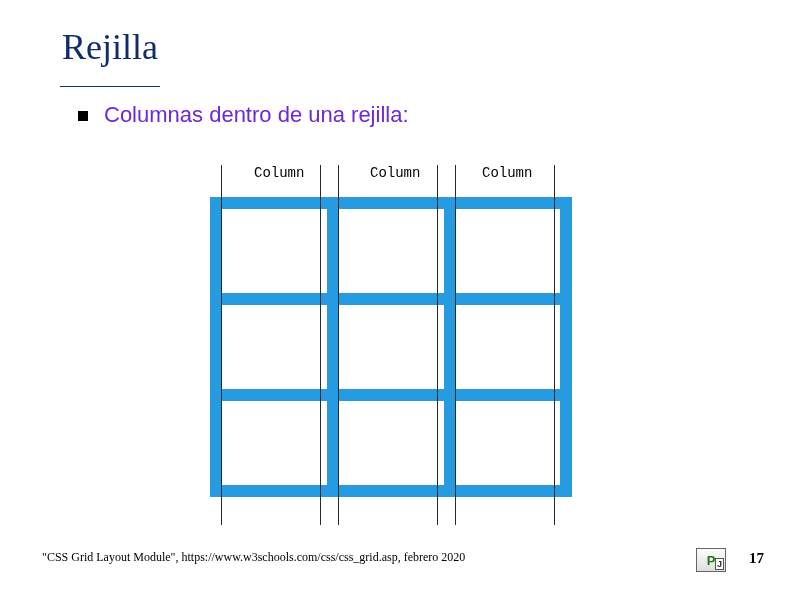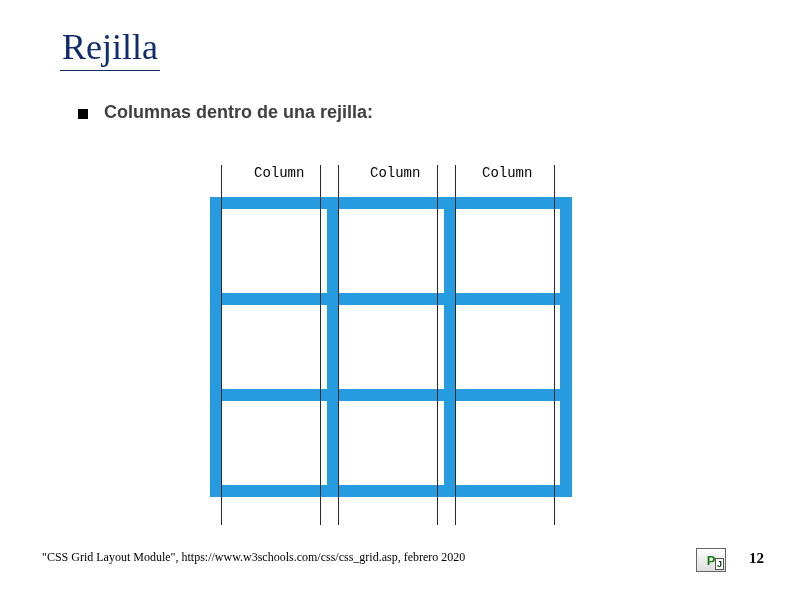--- a/index.html
+++ b/index.html
@@ -1,20 +1,20 @@
 <!DOCTYPE html>
 <html><head>
 <meta charset="utf-8">
 <style>
 html,body{margin:0;padding:0;font-family:Arial,Helvetica,sans-serif;background:#fff;color:#000}
 .slide{position:relative;width:794px;height:595px;box-sizing:border-box}
-.title{position:absolute;left:60px;top:26px;font-family:"Times New Roman",Times,serif;font-size:36px;color:#102c6e;border-bottom:1px solid #102c6e;padding:0 2px 2px 2px}
+.title{position:absolute;left:60px;top:26px;font-family:"Times New Roman",Times,serif;font-size:36px;color:#102c6e;border-bottom:1px solid #102c6e;padding:0 2px 18px 2px}
 .bullet-line{position:absolute;left:78px;top:102px;display:flex;align-items:center;gap:16px}
 .bullet-sq{width:10px;height:10px;background:#000;flex:0 0 auto;margin-top:2px}
-.bullet-text{font-size:18px;font-weight:700;font-family:Arial,Helvetica,sans-serif;color:#404040}
+.bullet-text{font-size:22px;font-weight:400;font-family:Arial,Helvetica,sans-serif;color:#6d28d9}
 .diagram{position:absolute;left:210px;top:165px;width:362px}
 .col-labels{position:relative;height:28px;margin-bottom:4px}
 .col-labels .lbl{position:absolute;top:0;font-family:Liberation Mono, monospace;font-size:14px;color:#000}
 .col-labels .lbl.l1{left:44px}
 .col-labels .lbl.l2{left:160px}
 .col-labels .lbl.l3{left:272px}
 .grid-outer{position:relative;width:362px;height:300px}
 .gbox{position:absolute;background:#269be0}
 
 .row-bar{left:0;right:0;height:12px}
@@ -75,15 +75,15 @@
     </div>
   </div>
 
   <div class="footer-cite">"CSS Grid Layout Module", https://www.w3schools.com/css/css_grid.asp, febrero 2020</div>
 
   <div class="logo">
     <span class="p">P</span>
     <span class="j">J</span>
   </div>
 
-  <div class="page-num">12</div>
+  <div class="page-num">17</div>
 
 </div>
 
 </body></html>

